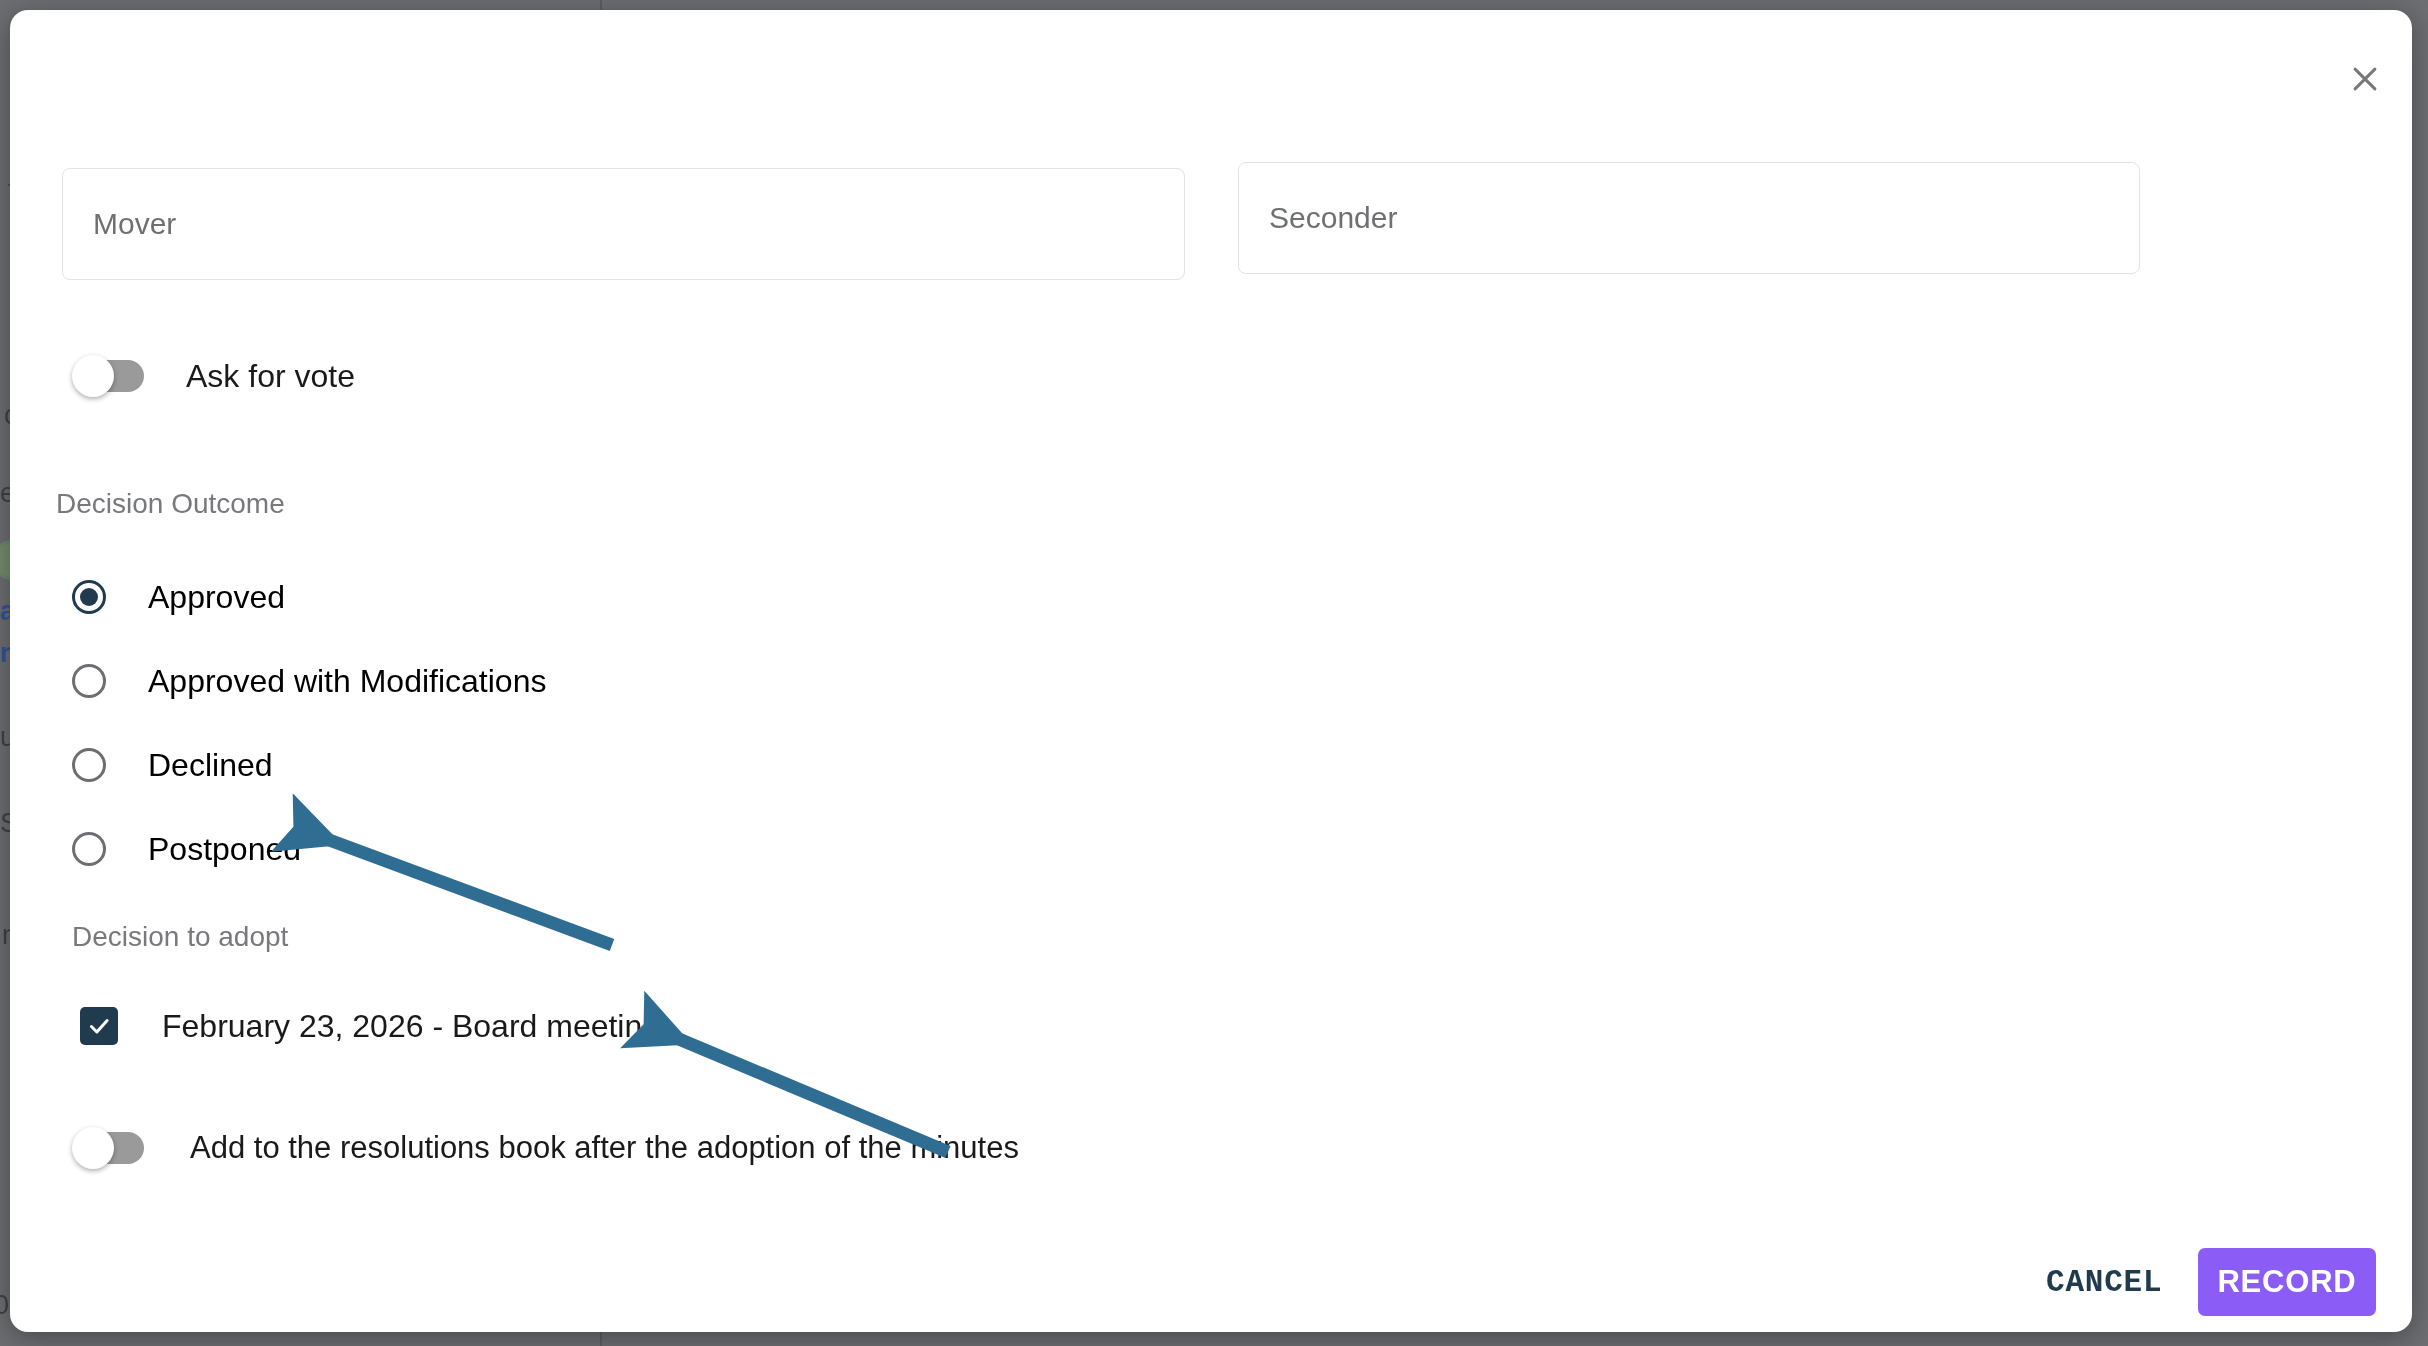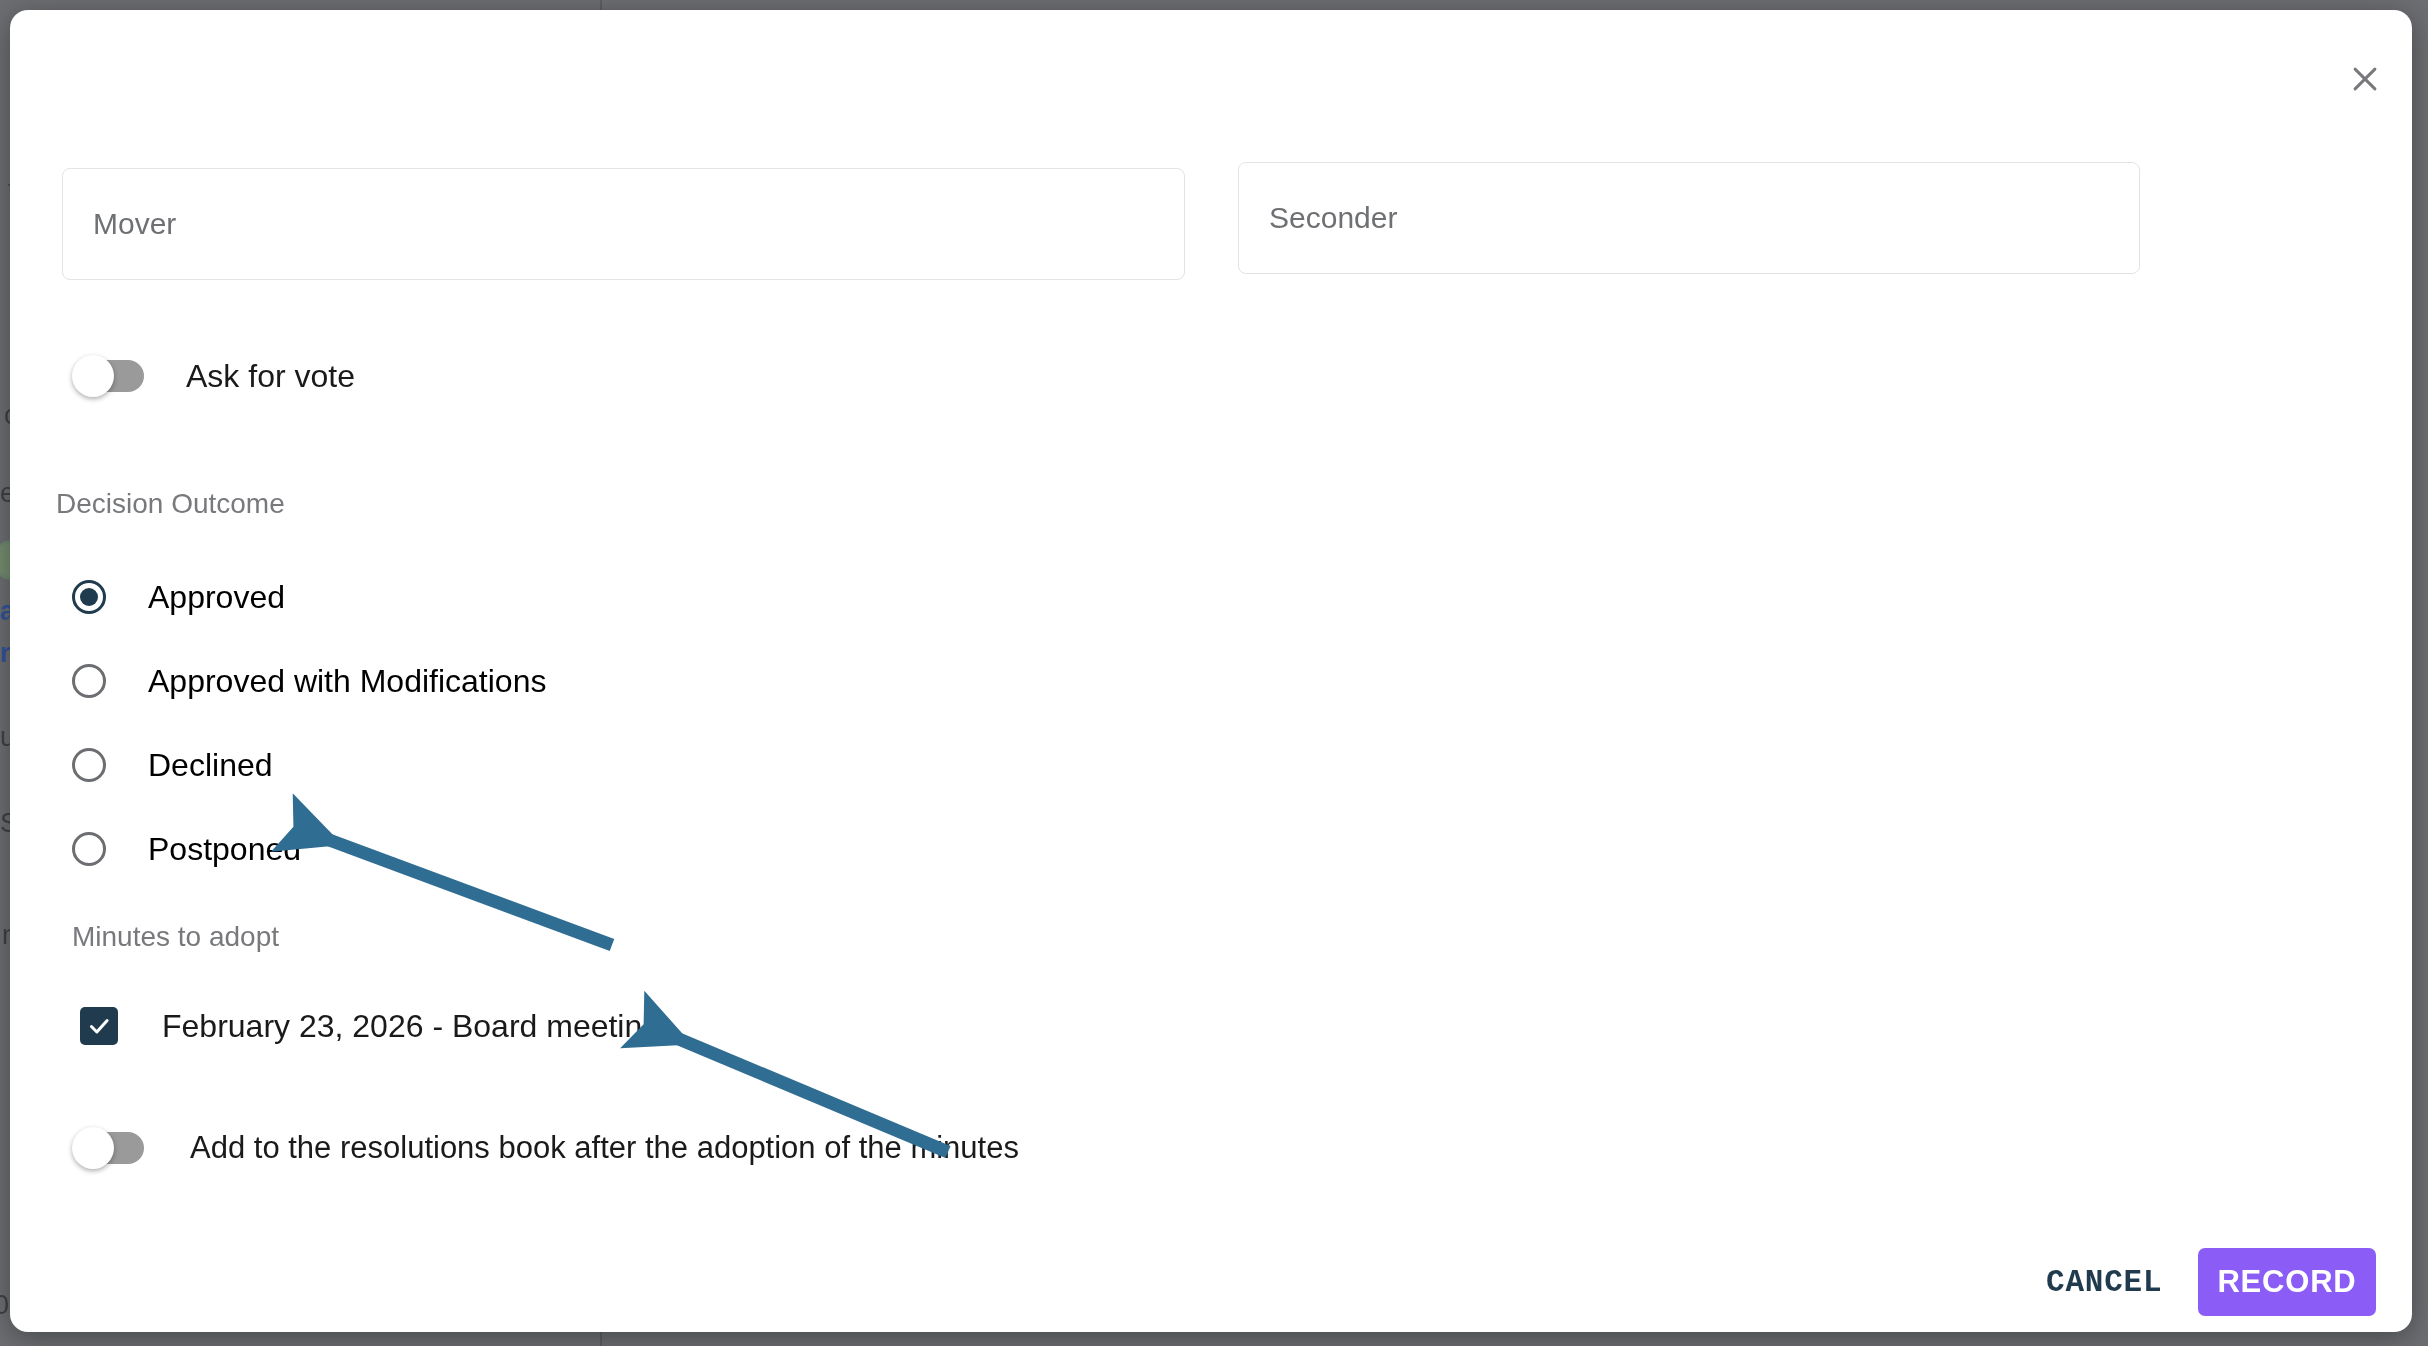--- a/index.html
+++ b/index.html
@@ -317,21 +317,21 @@
     <div class="radio-row">
       <span class="radio"></span>
       <span class="radio-label">Declined</span>
     </div>
     <div class="radio-row">
       <span class="radio"></span>
       <span class="radio-label">Postponed</span>
     </div>
   </div>
 
-  <div class="group-caption" id="minutes-caption">Minutes to adopt</div>
+  <div class="group-caption" id="minutes-caption">Decision to adopt</div>
 
   <div id="minutes-group">
     <div class="check-row">
       <span class="checkbox">
         <svg width="26" height="26" viewBox="0 0 24 24" aria-hidden="true">
           <path d="M5 12.5 L10 17.5 L19.5 7" stroke="#ffffff" stroke-width="2.8" stroke-linecap="round" stroke-linejoin="round" fill="none"></path>
         </svg>
       </span>
       <span class="check-label">February 23, 2026 - Board meeting</span>
     </div>

